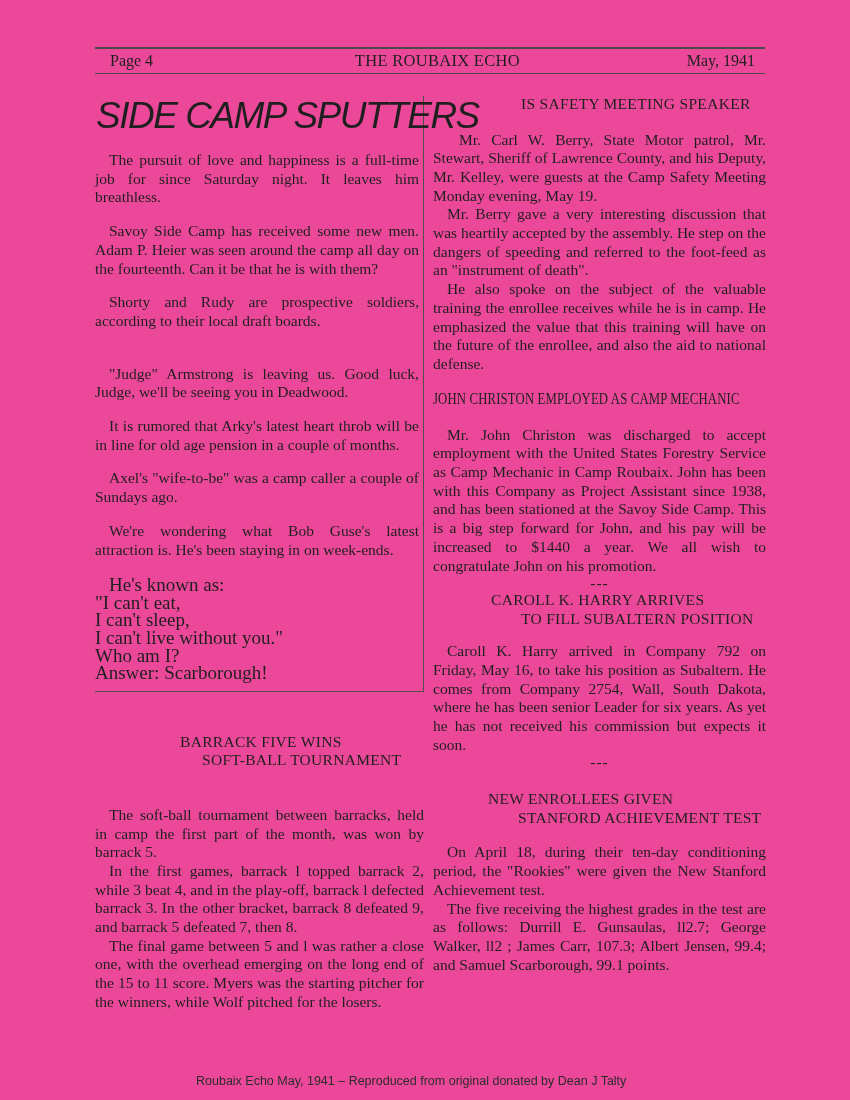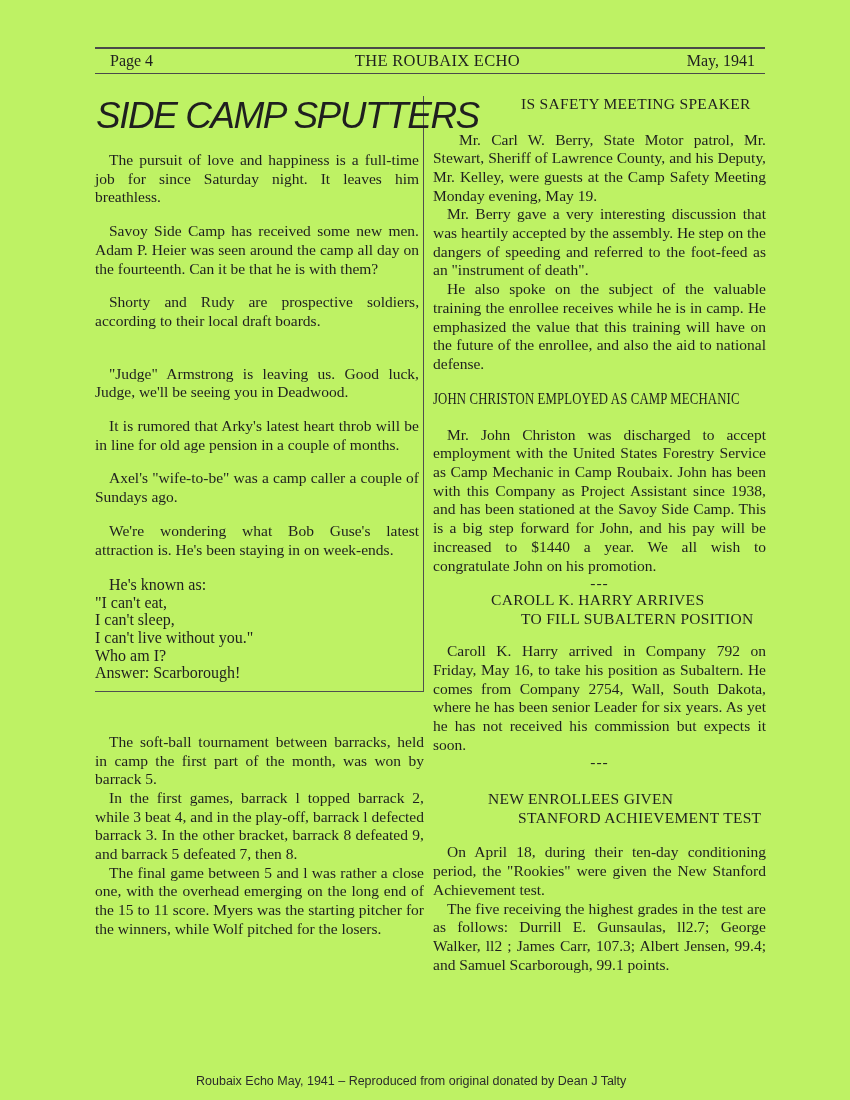--- a/index.html
+++ b/index.html
@@ -1,19 +1,19 @@
 <!DOCTYPE html>
 <html><head>
 <meta charset="utf-8">
 <style>
   html,body{margin:0;padding:0;background:#ffffff;}
   .page{
     position:relative;
     width:850px;height:1100px;
-    background:#bef264;
+    background:#ec4899;
     overflow:hidden;
     font-family:"Liberation Serif", serif;
     color:#1f1f1f;
   }
   .content{margin-left:95px;margin-right:85px;}
   
   .masthead{
     margin-top:47px;
     border-top:2px solid #4a4a4a;
     border-bottom:1px solid #4a4a4a;
@@ -46,21 +46,21 @@
     line-height:40px;
   }
   p{margin:0;}
   .para{
     font-size:15.5px;line-height:18.7px;
     text-align:justify;text-indent:14px;
   }
   .boxed .para{margin-top:15px;}
   .boxed .para.xl{margin-top:34px;}
   .para.big-ind{text-indent:26px;}
-  .verse{margin-top:17px;font-size:16px;line-height:17.6px;}
+  .verse{margin-top:17px;font-size:19px;line-height:17.6px;}
   .verse .vline.first{padding-left:14px;}
   
   .softball{margin-top:41px;}
   .heading{font-size:15.5px;line-height:18.5px;letter-spacing:0.3px;}
   .heading .hl1,.heading .hl2{white-space:nowrap;}
   .softball .heading{margin-bottom:36px;}
   .softball .hl1{padding-left:85px;}
   .softball .hl2{padding-left:107px;}
   
   .art-safety .hl1{padding-left:56px;}
@@ -124,20 +124,24 @@
             <div class="vline first">He's known as:</div>
             <div class="vline">"I can't eat,</div>
             <div class="vline">I can't sleep,</div>
             <div class="vline">I can't live without you."</div>
             <div class="vline">Who am I?</div>
             <div class="vline">Answer: Scarborough!</div>
           </div>
         </div>
 
         <div class="softball">
+          <div class="heading">
+            <div class="hl1">BARRACK FIVE WINS</div>
+            <div class="hl2">SOFT-BALL TOURNAMENT</div>
+          </div>
           <p class="para">The soft-ball tournament between barracks, held in camp the first part of the month, was won by barrack 5.</p>
           <p class="para">In the first games, barrack l topped barrack 2, while 3 beat 4, and in the play-off, barrack l defected barrack 3. In the other bracket, barrack 8 defeated 9, and barrack 5 defeated 7, then 8.</p>
           <p class="para">The final game between 5 and l was rather a close one, with the overhead emerging on the long end of the 15 to 11 score. Myers was the starting pitcher for the winners, while Wolf pitched for the losers.</p>
         </div>
       </div>
 
       <div class="col-right">
 
         <div class="art-safety">
           <div class="heading">

